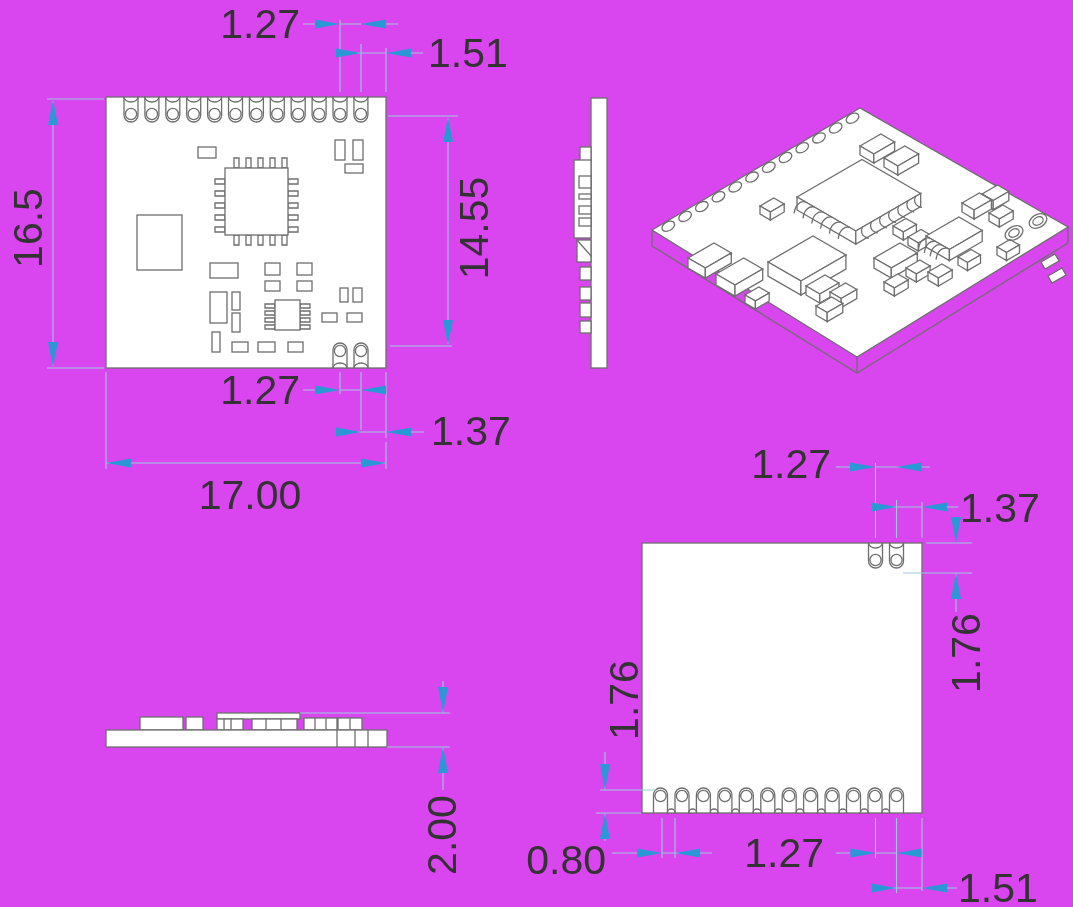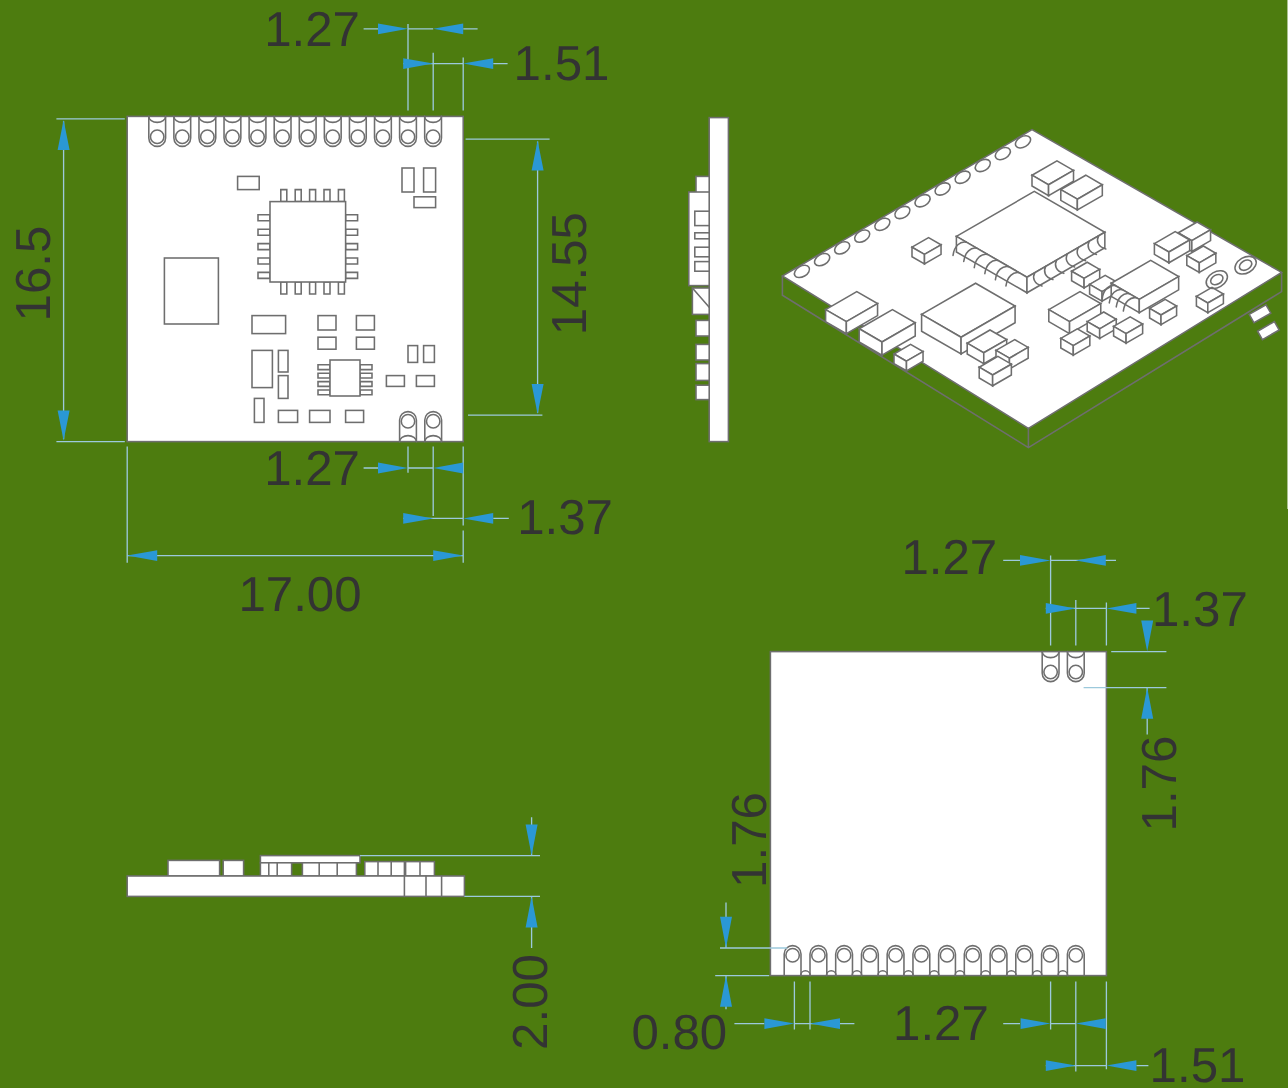--- a/index.html
+++ b/index.html
@@ -1,16 +1,16 @@
 <!DOCTYPE html>
 <html><head>
 <meta charset="utf-8">
 <style>
   html,body{margin:0;padding:0;background:#ffffff;}
-  .stage{width:1073px;height:907px;position:relative;background:#4d7c0f;}
+  .stage{width:1073px;height:907px;position:relative;background:#d946ef;}
   svg{display:block;}
   .ol{stroke:#6e6e6e;stroke-width:1.3;fill:none;stroke-linecap:round;}
   .olf{stroke:#6e6e6e;stroke-width:1.3;fill:#ffffff;}
   .dl{stroke:#9cc9dc;stroke-width:1.1;fill:none;}
   .ar{fill:#2a98d5;stroke:none;}
   .dim{font-family:"Liberation Sans","DejaVu Sans",sans-serif;font-size:41px;fill:#333333;}
 </style>
 </head>
 <body>
 

